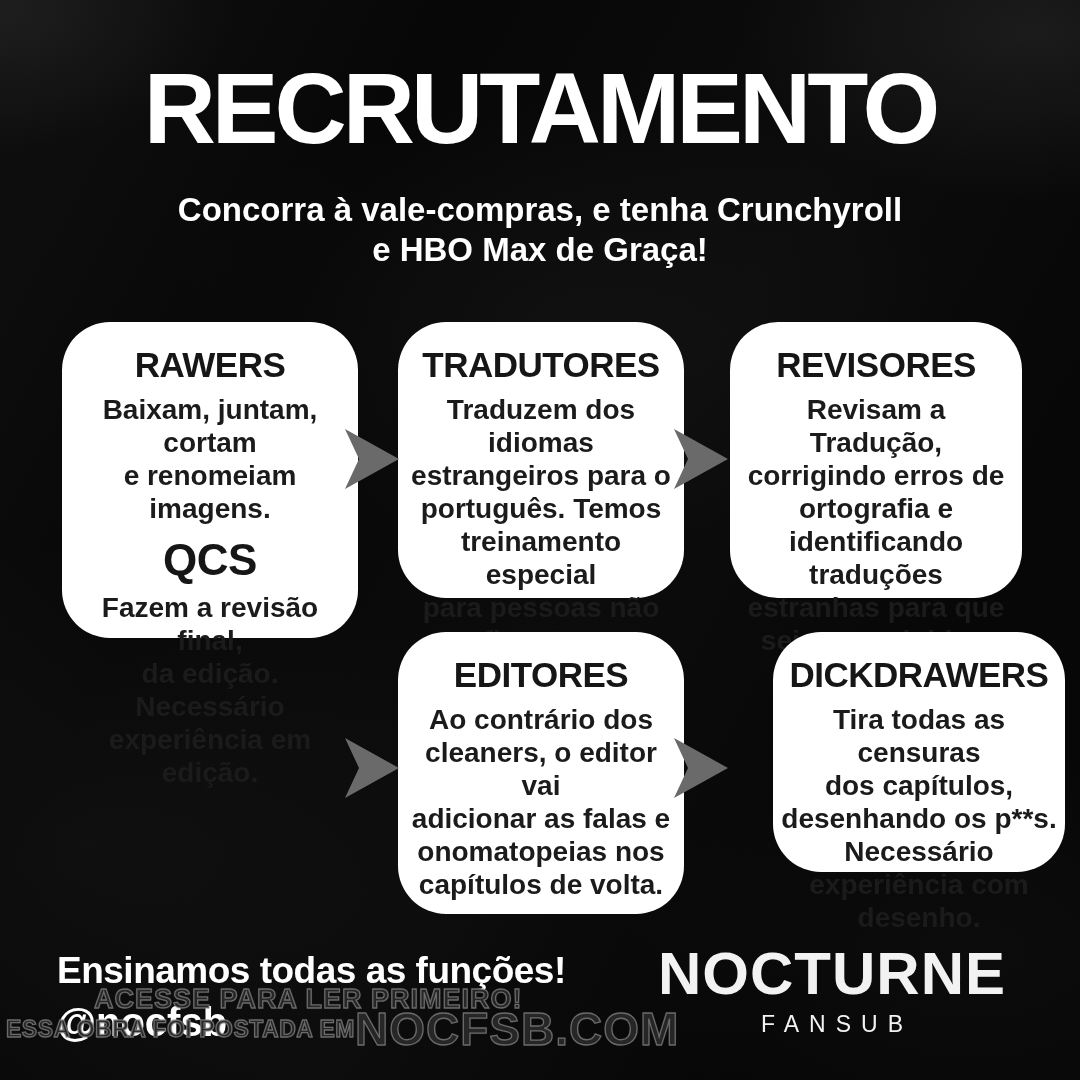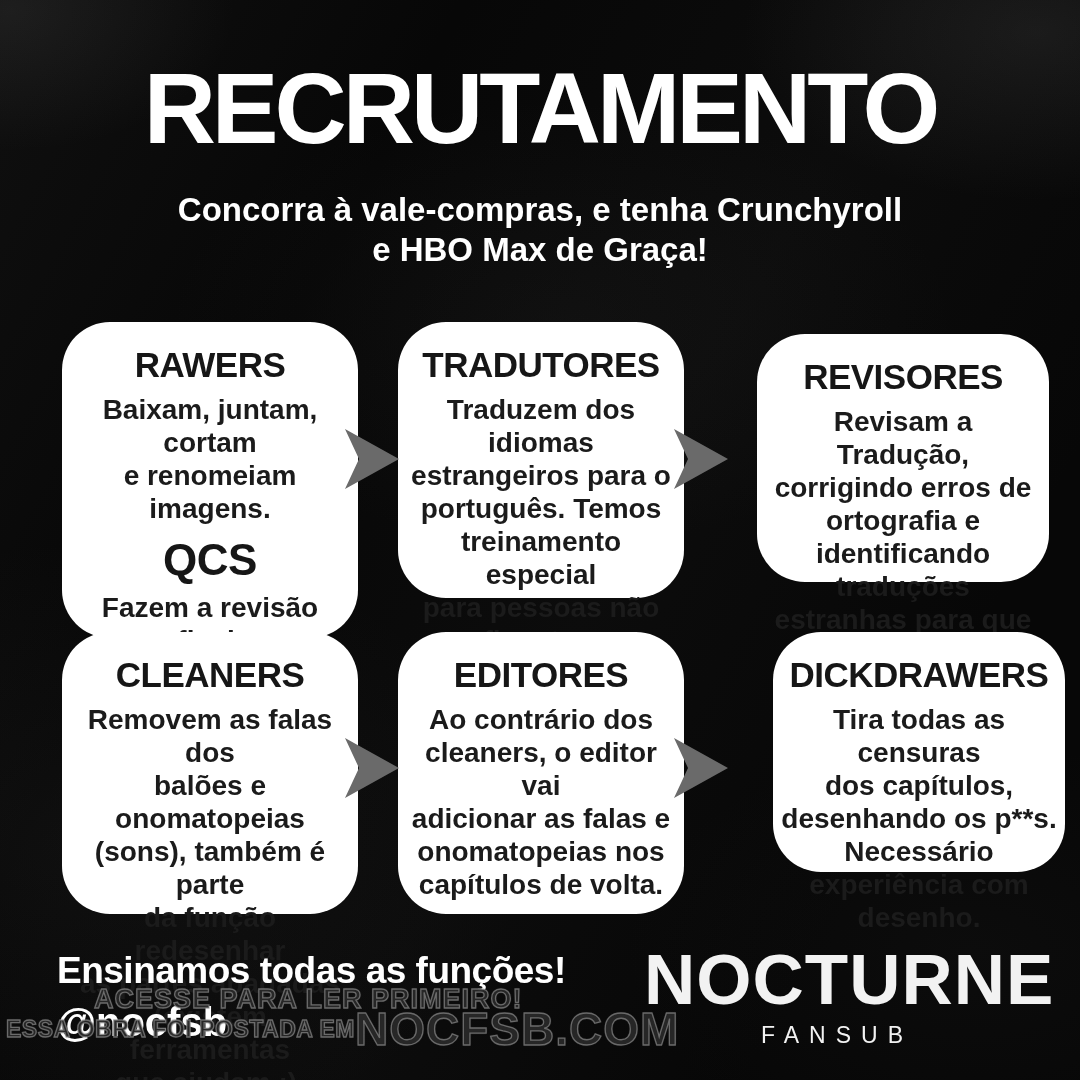--- a/index.html
+++ b/index.html
@@ -77,21 +77,21 @@
   }
   .card-body {
     font-size: 28px;
     font-weight: 700;
     line-height: 1.18;
     white-space: pre-line;
     color: #1b1b1b;
   }
   .card-c0 { left: 62px;  top: 322px; width: 296px; height: 316px; }
   .card-c1 { left: 398px; top: 322px; width: 286px; height: 276px; }
-  .card-c2 { left: 757px; top: 322px; width: 292px; height: 248px; margin-top: 12px; }
+  .card-c2 { left: 730px; top: 322px; width: 292px; height: 276px; }
   .card-c3 { left: 62px;  top: 632px; width: 296px; height: 282px; }
   .card-c4 { left: 398px; top: 632px; width: 286px; height: 282px; }
   .card-c5 { left: 773px; top: 632px; width: 292px; height: 240px; }
 
   
   .flow-arrow {
     position: absolute;
     width: 62px;
     height: 62px;
     z-index: 3;
@@ -125,21 +125,21 @@
   .logo-block {
     position: absolute;
     left: 644px;
     top: 944px;
     width: 376px;
     text-align: center;
     color: #f2f2f2;
     z-index: 4;
   }
   .logo-name {
-    font-size: 71px;
+    font-size: 60px;
     font-weight: 800;
     letter-spacing: 1px;
     line-height: 1.0;
     white-space: nowrap;
   }
   .logo-sub-row {
     display: flex;
     align-items: center;
     margin-top: 3px;
     flex-direction: column;
@@ -218,30 +218,20 @@
   <div class="card card-c2">
     <div class="card-title">REVISORES</div>
     <div class="card-body">Revisam a Tradução,
 corrigindo erros de
 ortografia e
 identificando traduções
 estranhas para que
 sejam corrigidas.</div>
   </div>
 
-  <div class="card card-c3">
-    <div class="card-title">CLEANERS</div>
-    <div class="card-body">Removem as falas dos
-balões e onomatopeias
-(sons), também é parte
-da função redesenhar
-as partes apagadas
-(existem ferramentas
-que ajudam :).</div>
-  </div>
 
   <div class="card card-c4">
     <div class="card-title">EDITORES</div>
     <div class="card-body">Ao contrário dos
 cleaners, o editor vai
 adicionar as falas e
 onomatopeias nos
 capítulos de volta.</div>
   </div>
 

